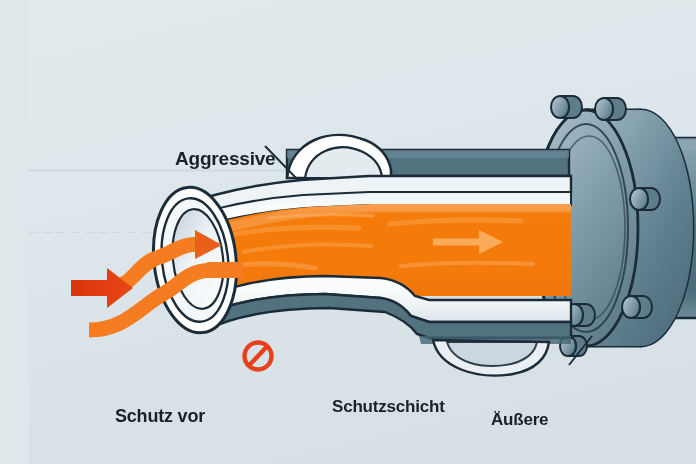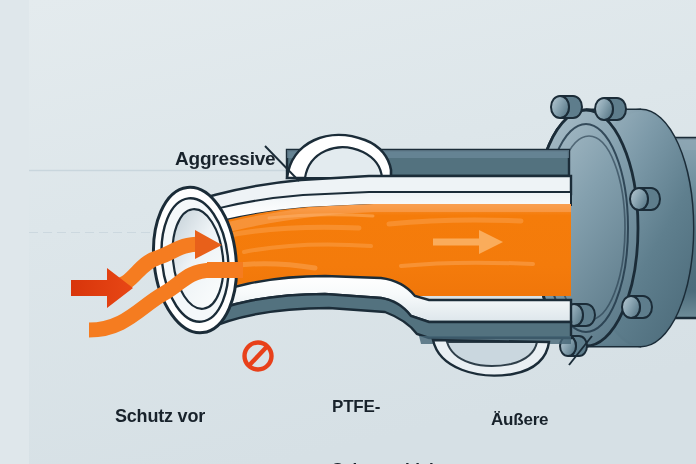--- a/index.html
+++ b/index.html
@@ -294,21 +294,20 @@
   <div>Aggressive</div>
 </div>
 
 <div class="lbl" id="label-schutz">
   <div>Schutz vor</div>
   
   
 </div>
 
 <div class="lbl" id="label-ptfe">
-  <div>PTFE-</div>
   <div>Schutzschicht</div>
 </div>
 
 <div class="lbl" id="label-rohrwand">
   <div>Äußere</div>
   
 </div>
 
 </div>
 

